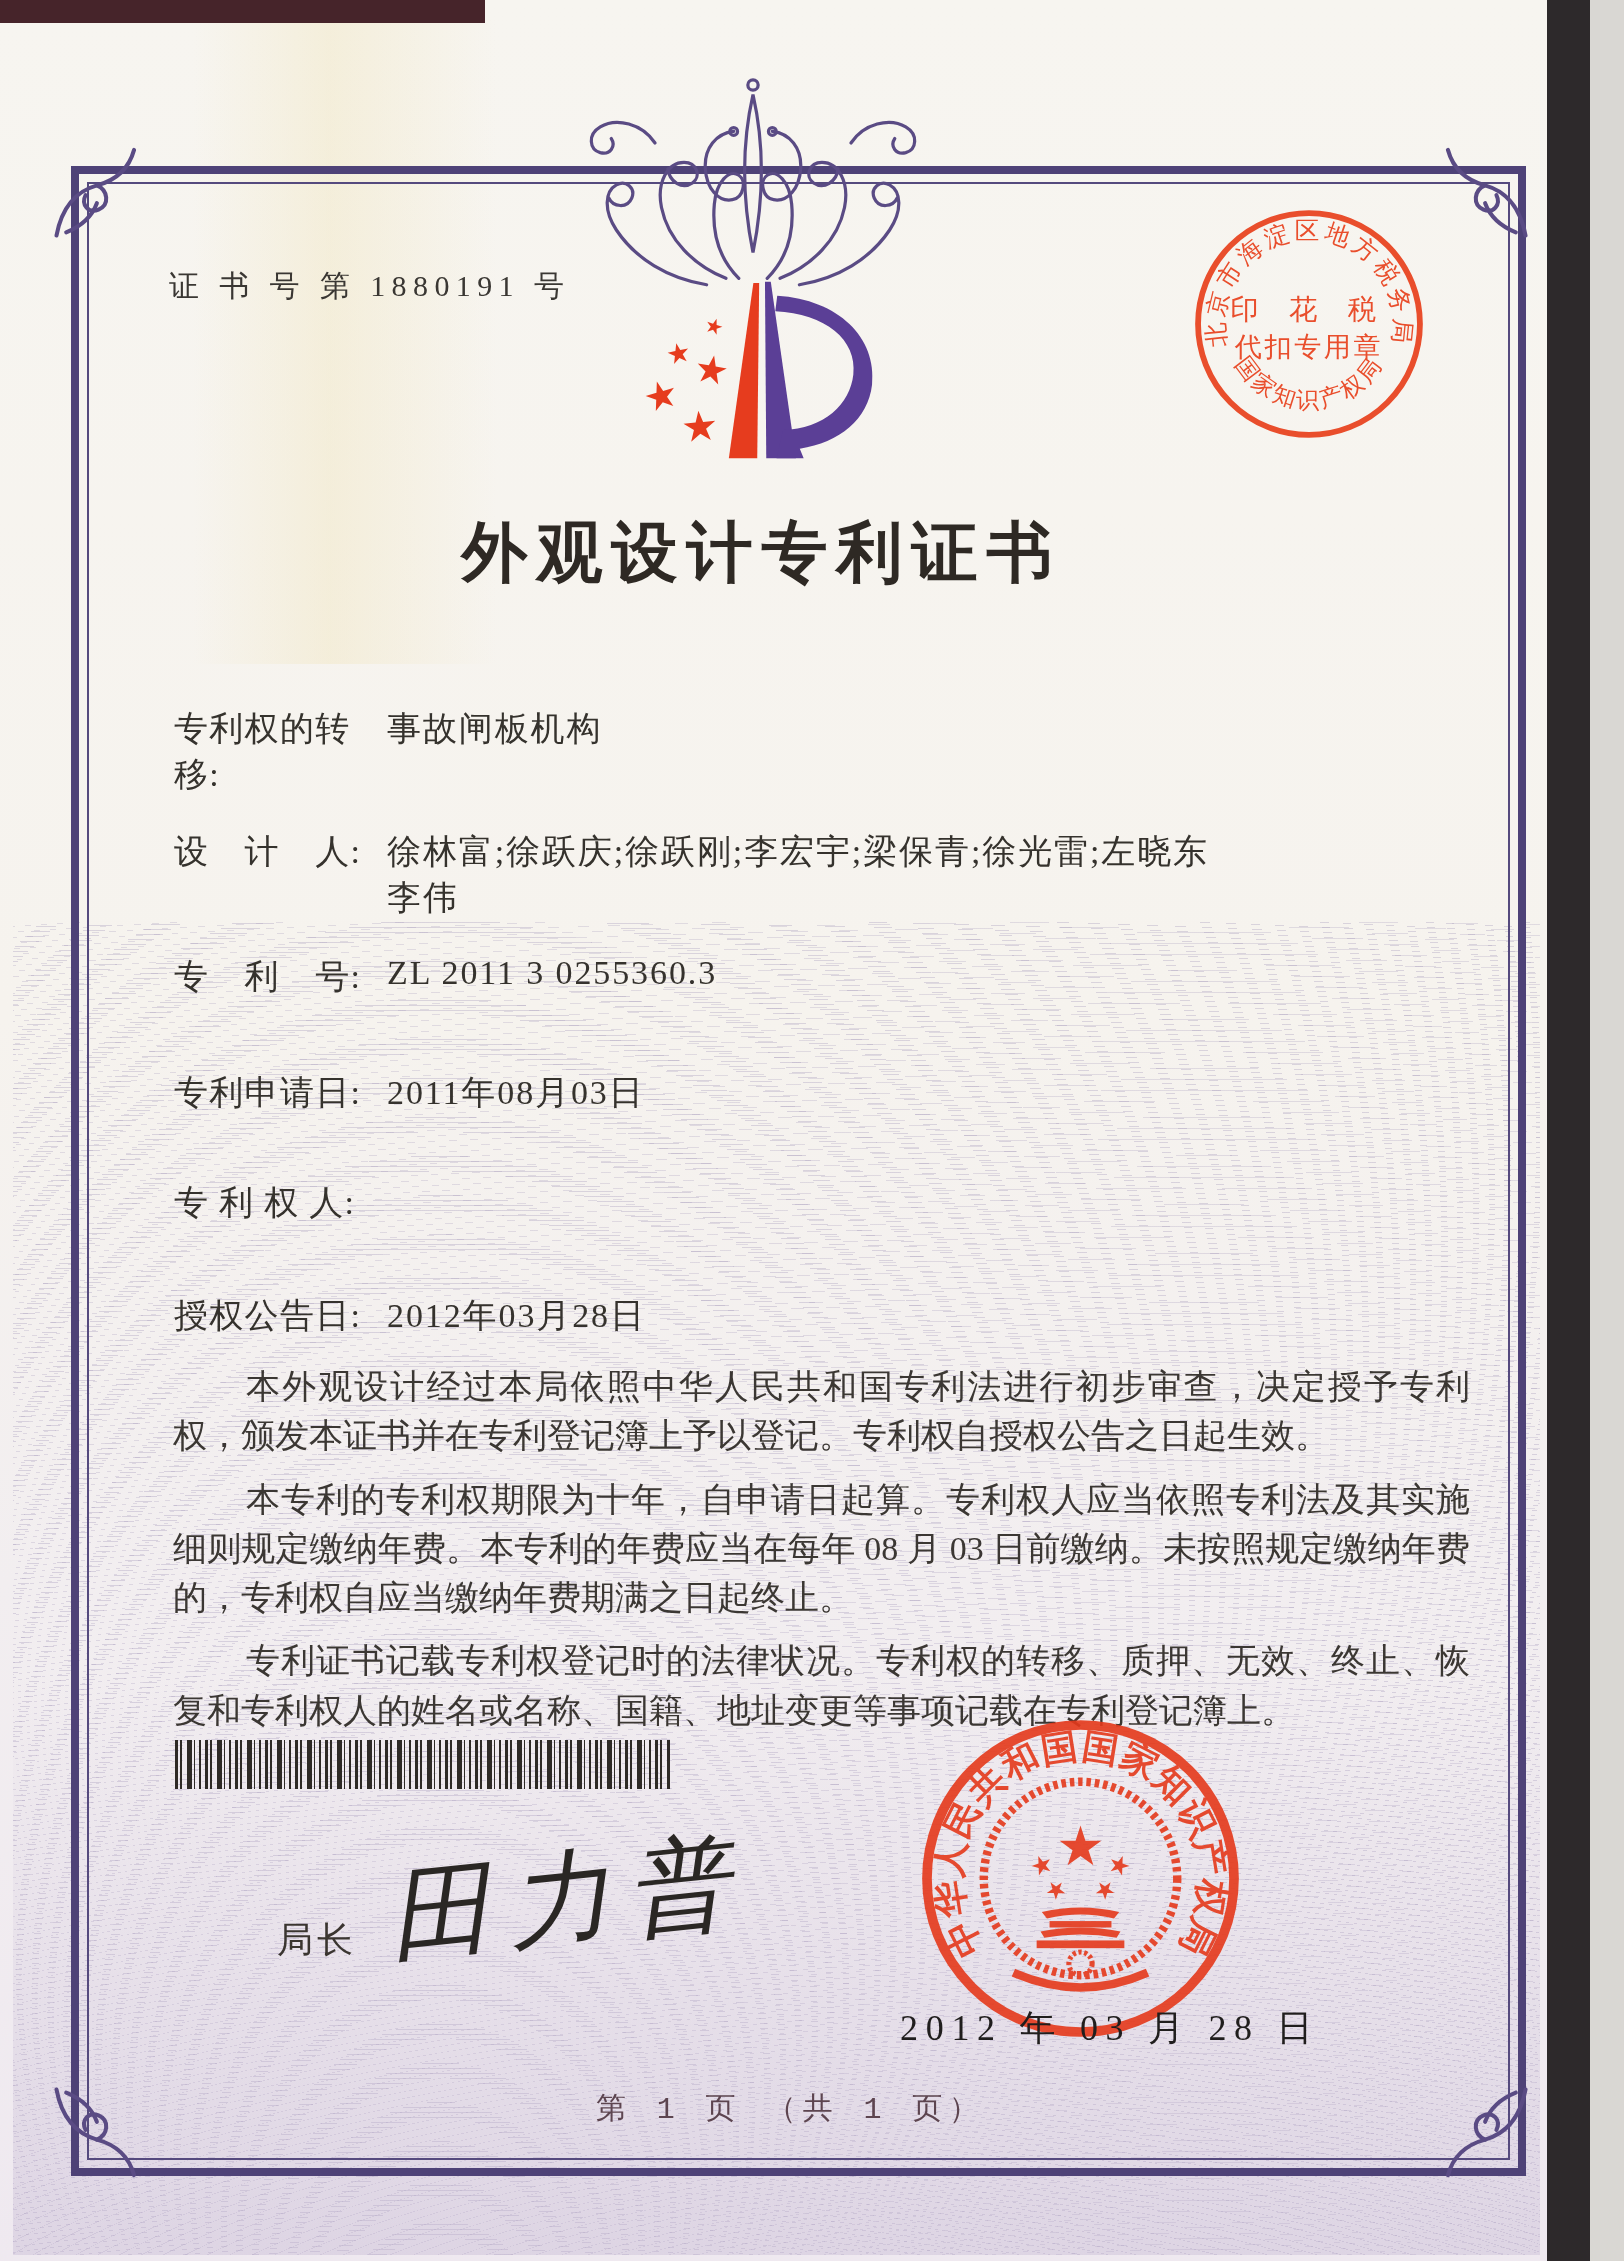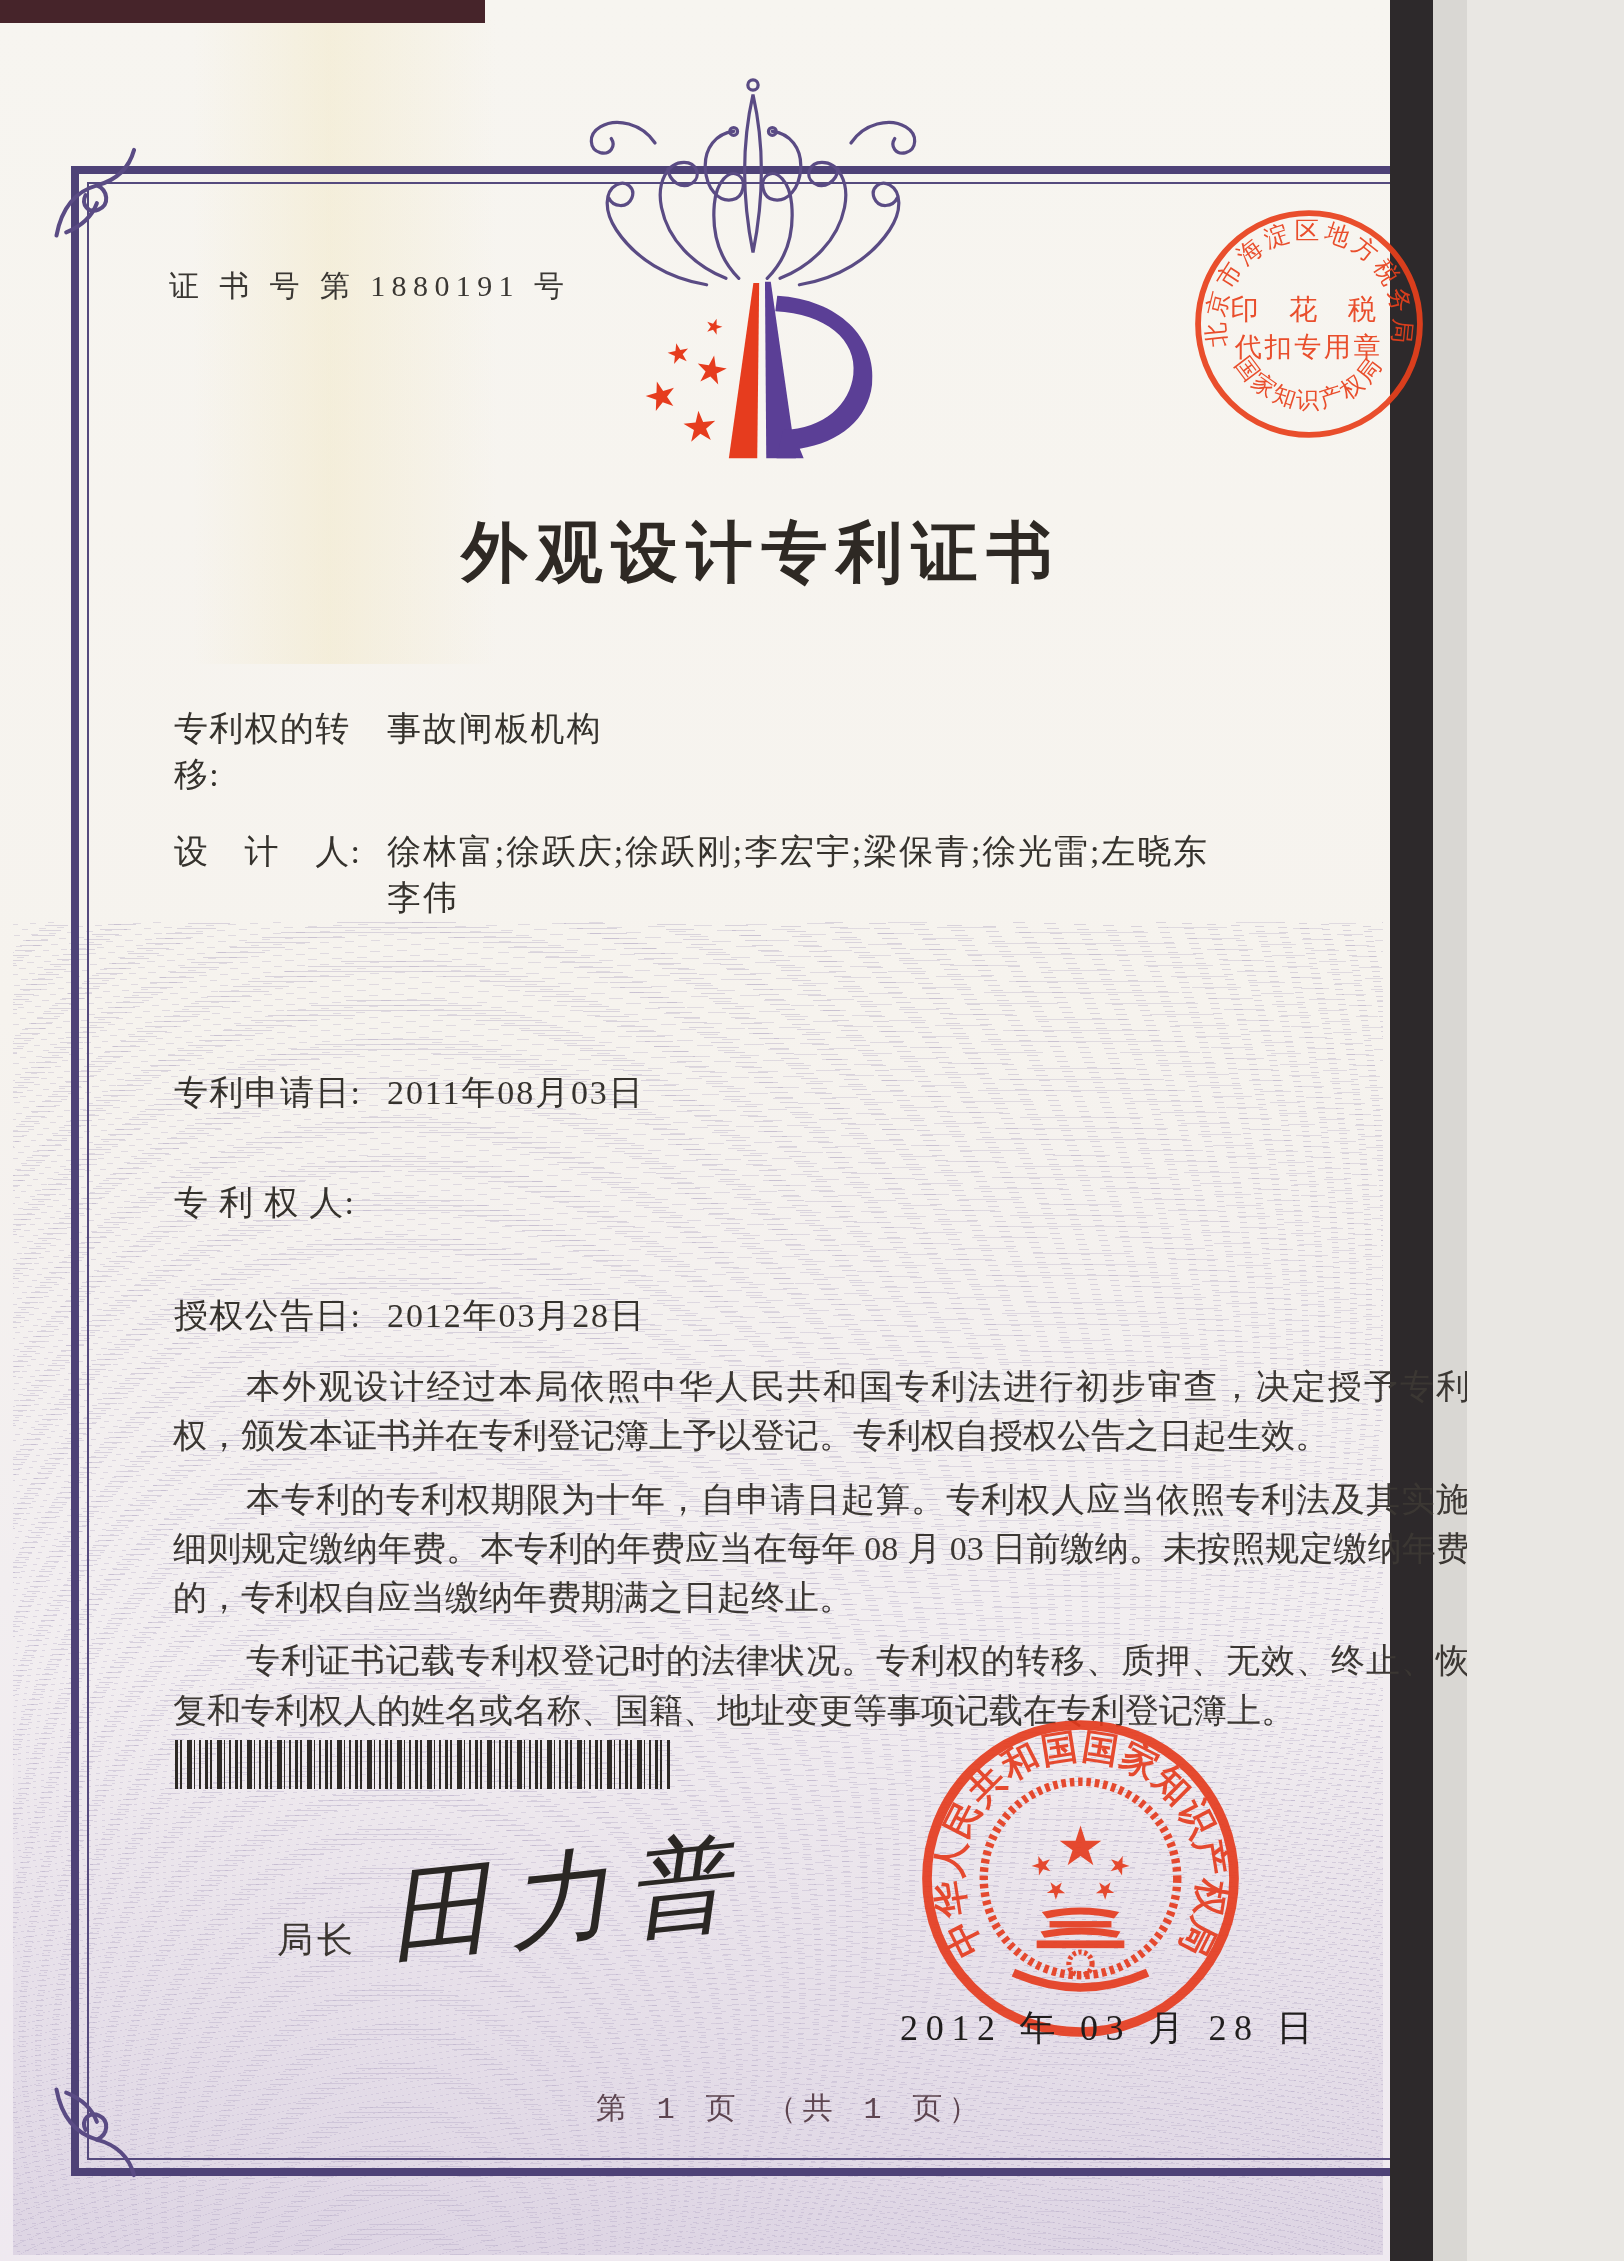--- a/index.html
+++ b/index.html
@@ -1,16 +1,16 @@
 <!DOCTYPE html>
 <html style="font-size:10.3px"><head>
 <meta charset="utf-8">
 <style>
   html,body{margin:0;padding:0;background:#e9e7e3;}
-  .page{position:relative;width:1467px;height:2261px;overflow:hidden;
+  .page{position:relative;width:1624px;height:2261px;overflow:hidden;
         background:linear-gradient(180deg,#f7f5f0 0%,#f6f3ee 45%,#f2eef0 70%,#efe9f0 100%);
         font-family:"Liberation Serif","DejaVu Serif",serif;color:#2f2b28;}
   
   .strip-top{position:absolute;left:0;top:0;width:485px;height:23px;background:#46242a;}
   .band-right{position:absolute;top:0;right:34px;width:43px;height:100%;background:#2d292b;}
   .band-right-edge{position:absolute;top:0;right:0;width:34px;height:100%;background:#d9d7d3;}
   .cream-band{position:absolute;left:193px;top:19.3px;width:303px;height:645px;
         background:linear-gradient(90deg,rgba(238,225,180,0) 0%,rgba(238,223,170,.30) 45%,rgba(238,225,180,0) 100%);}
   
   .guilloche{position:absolute;left:13px;right:84px;top:922px;bottom:6.4px;
@@ -147,20 +147,24 @@
     <span class="flabel">专利权的转移:</span>
     <span class="fvalue">事故闸板机构</span>
   </div>
   <div class="frow" style="top:829px">
     <span class="flabel">设　计　人:</span>
     <span class="fvalue">
       <span>徐林富;徐跃庆;徐跃刚;李宏宇;梁保青;徐光雷;左晓东</span>
       <span class="v2">李伟</span>
     </span>
   </div>
+  <div class="frow" style="top:954px">
+    <span class="flabel">专　利　号:</span>
+    <span class="fvalue">ZL 2011 3 0255360.3</span>
+  </div>
   <div class="frow" style="top:1070px">
     <span class="flabel">专利申请日:</span>
     <span class="fvalue">2011年08月03日</span>
   </div>
   <div class="frow" style="top:1180px">
     <span class="flabel">专 利 权 人:</span>
   </div>
   <div class="frow" style="top:1293px">
     <span class="flabel">授权公告日:</span>
     <span class="fvalue">2012年03月28日</span>

